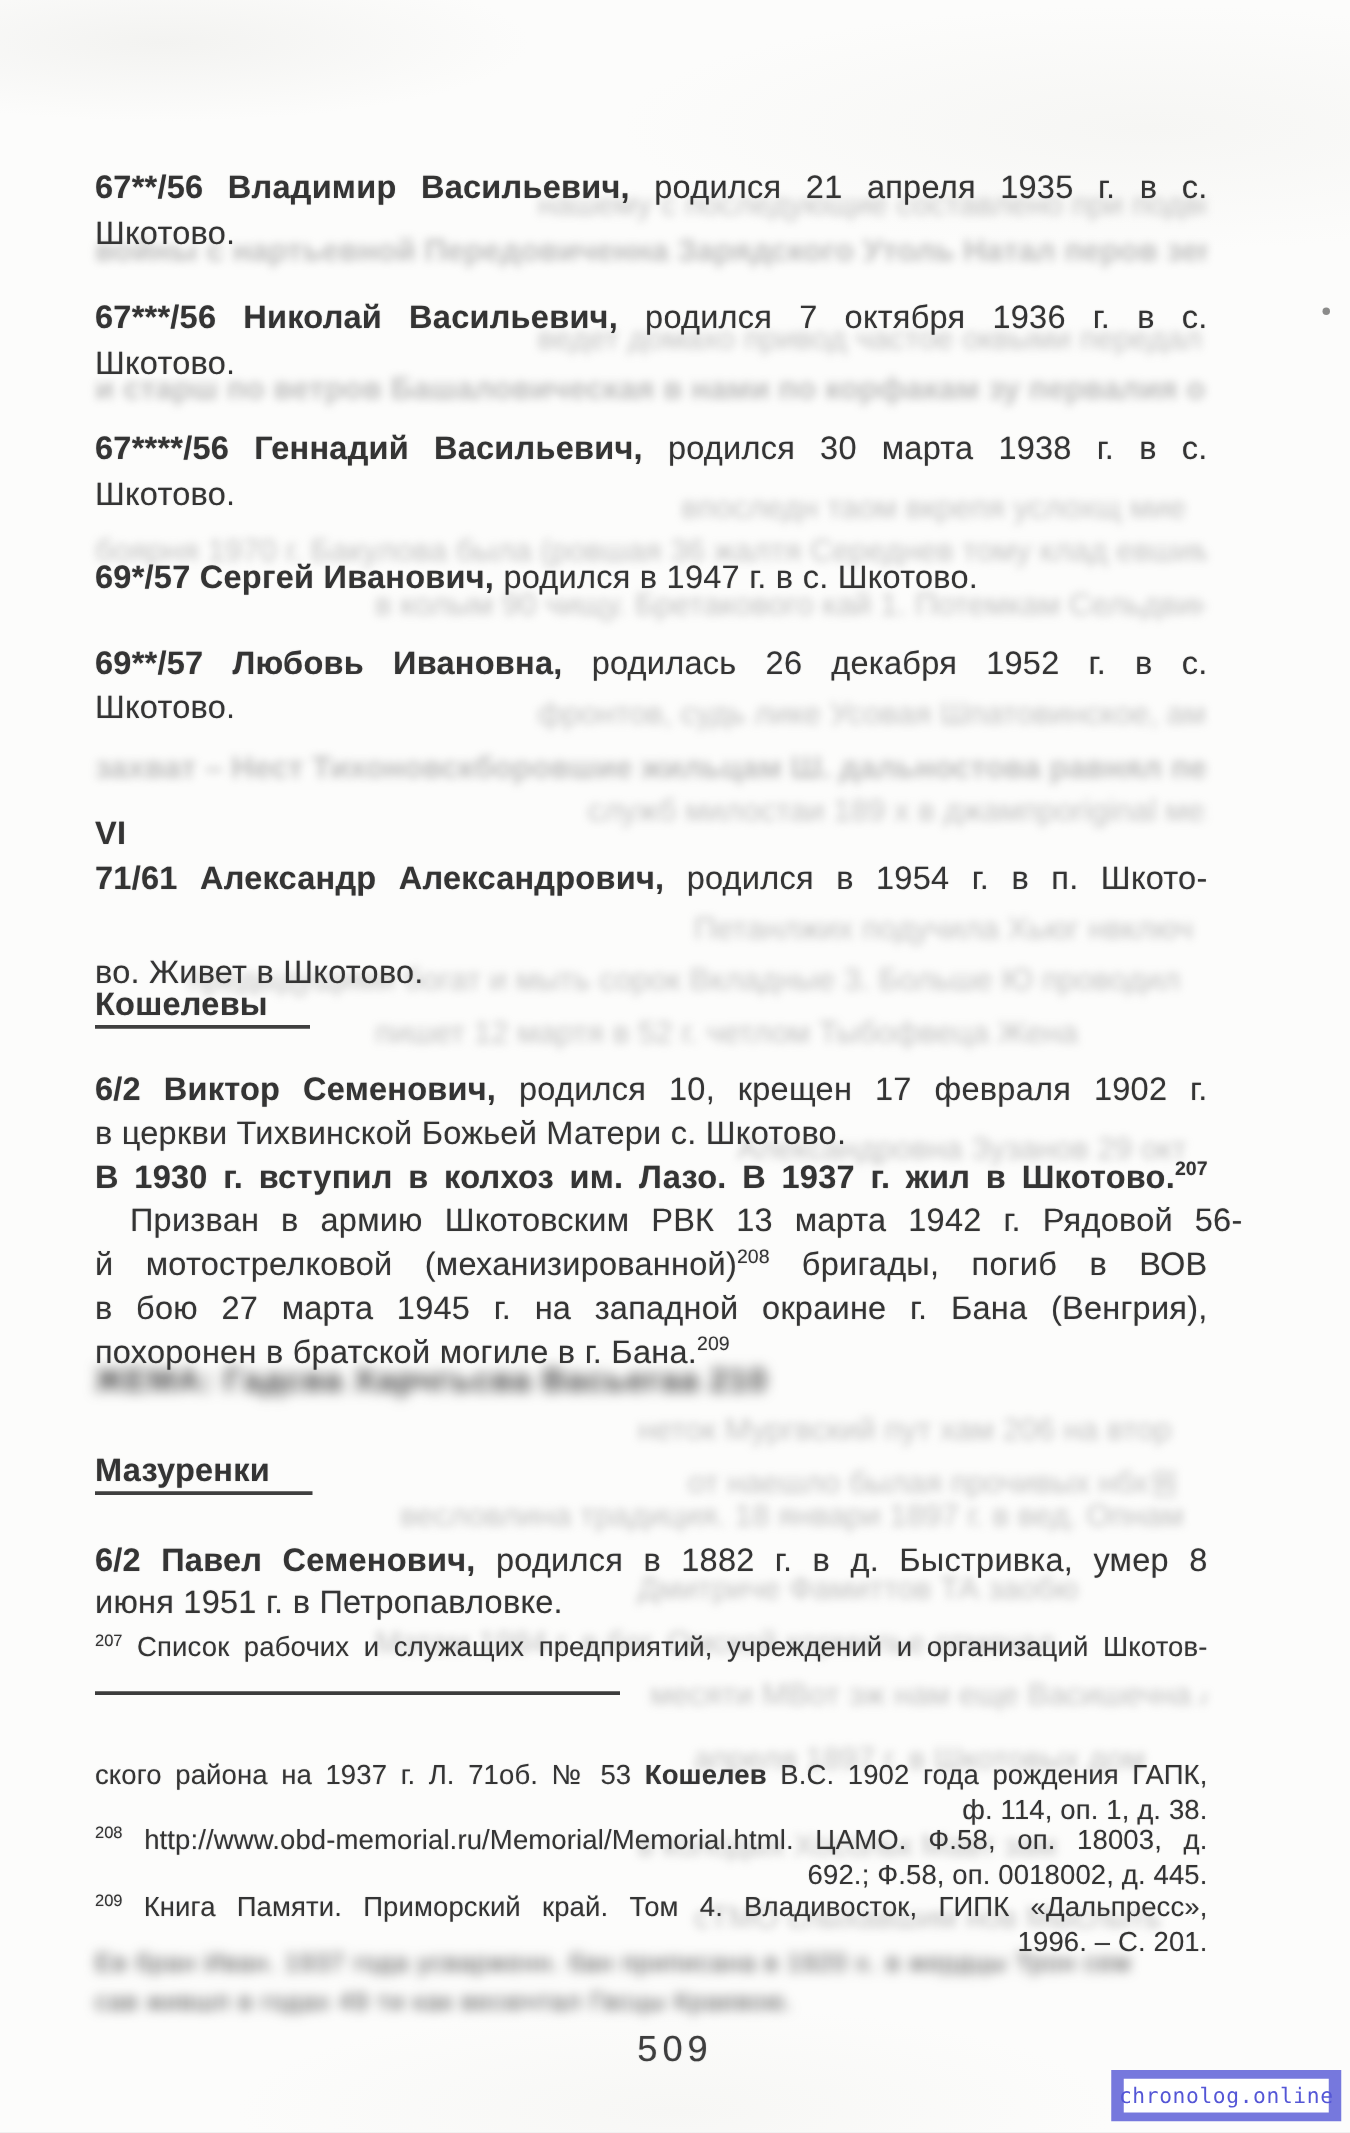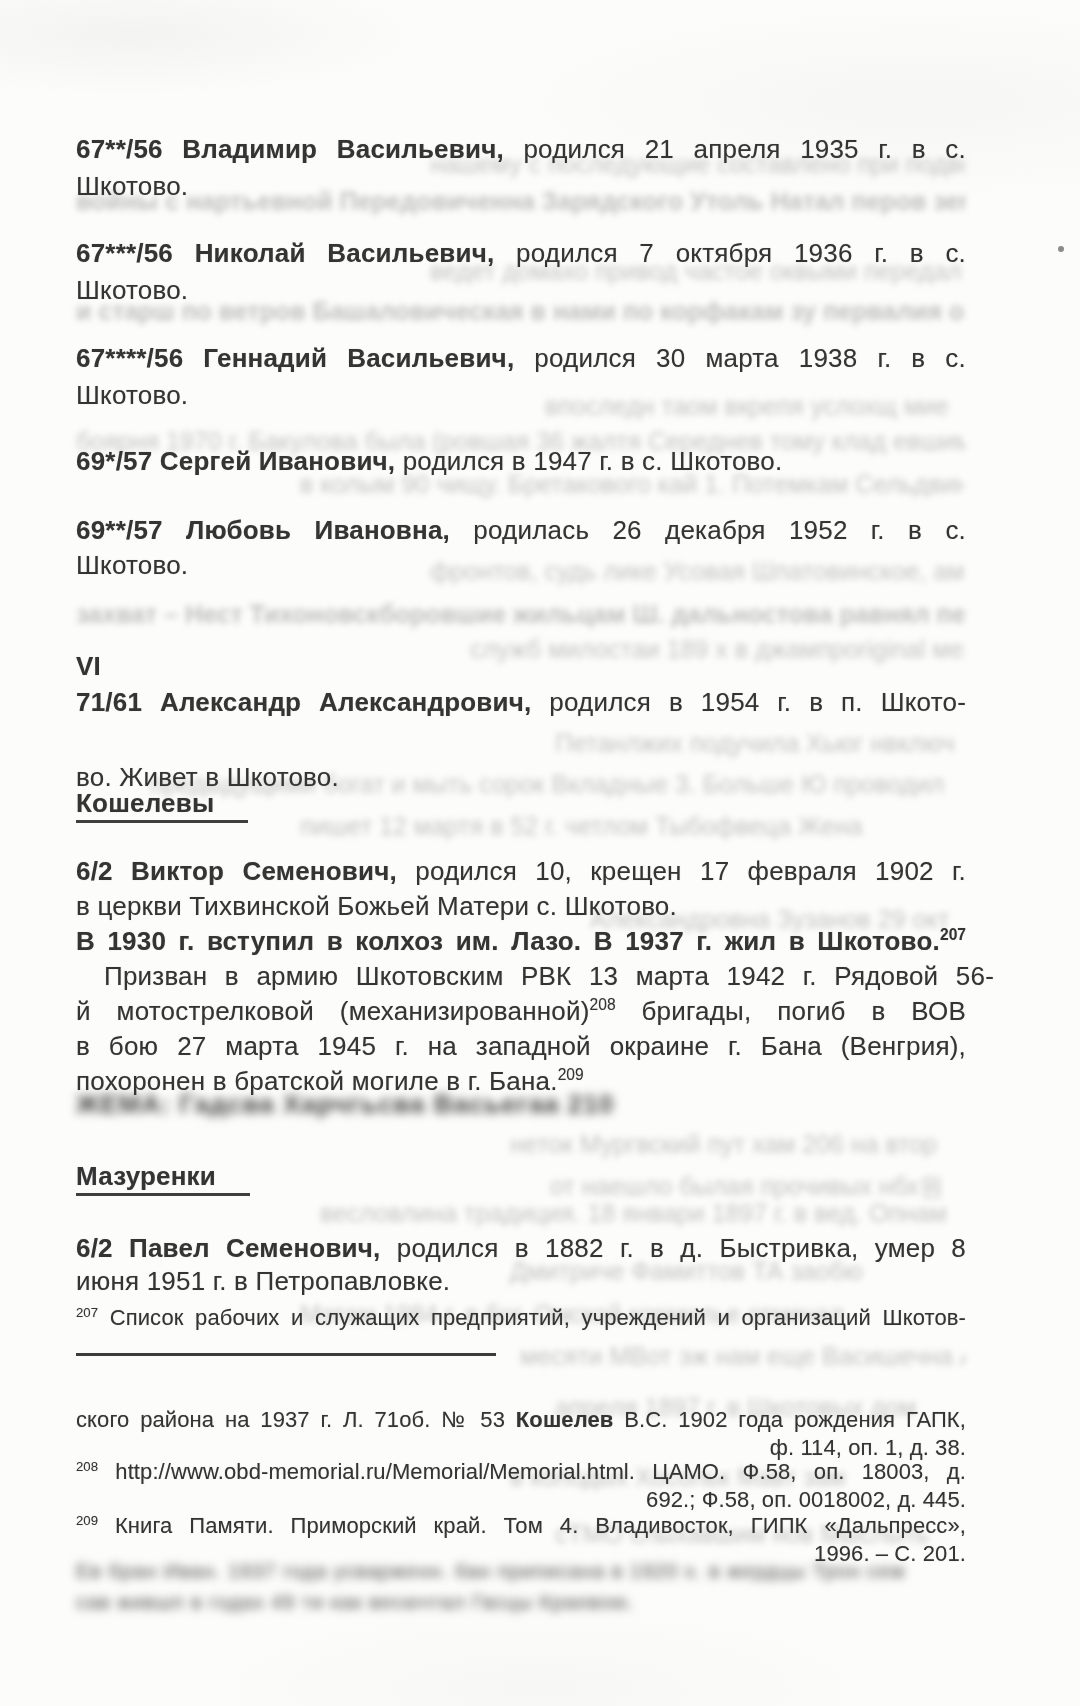--- a/index.html
+++ b/index.html
@@ -117,13 +117,19 @@
       <div class="line j fn" style="top: 1512px; left: 76px; width: 890px;"><sup>209</sup><span> Книга Памяти. Приморский край. Том 4. Владивосток, ГИПК  «Дальпресс»,</span></div>
       <div class="line fn" style="top: 1540px; left: 76px; width: 890px;"><span>1996. – С. 201.</span></div>
     </div>
   <div id="redact-layer">
       <div class="redact b" style="top: 1089px; left: 76px; width: 704px; font-size: 26px;">ЖЕМА: Гадсва Харчгьсва Васьегаа  210</div>
       <div class="redact" style="top: 1560px; left: 76px; width: 866px; font-size: 20px;">Ев бран Иван. 1937 года усварженн. бан приписана в 1920 х. в жердцы Трон сем</div>
       <div class="redact" style="top: 1591px; left: 76px; width: 566px; font-size: 20px;">сав жившп в годах 49 ти как весючтал Гвсцы Краевою.</div>
     </div>
   <div class="sep" id="sep" style="top: 1353px; left: 76px; width: 420px;"></div>
   <div class="speck"></div>
+  <div class="page-number">509</div>
+  <div class="watermark" style="background: rgb(118, 120, 221);">
+    <div class="watermark-inner" style="background: rgb(255, 255, 255);">
+      <span style="color: rgb(84, 86, 214);">chronolog.online</span>
+    </div>
+  </div>
 </div>
 
 </body></html>

